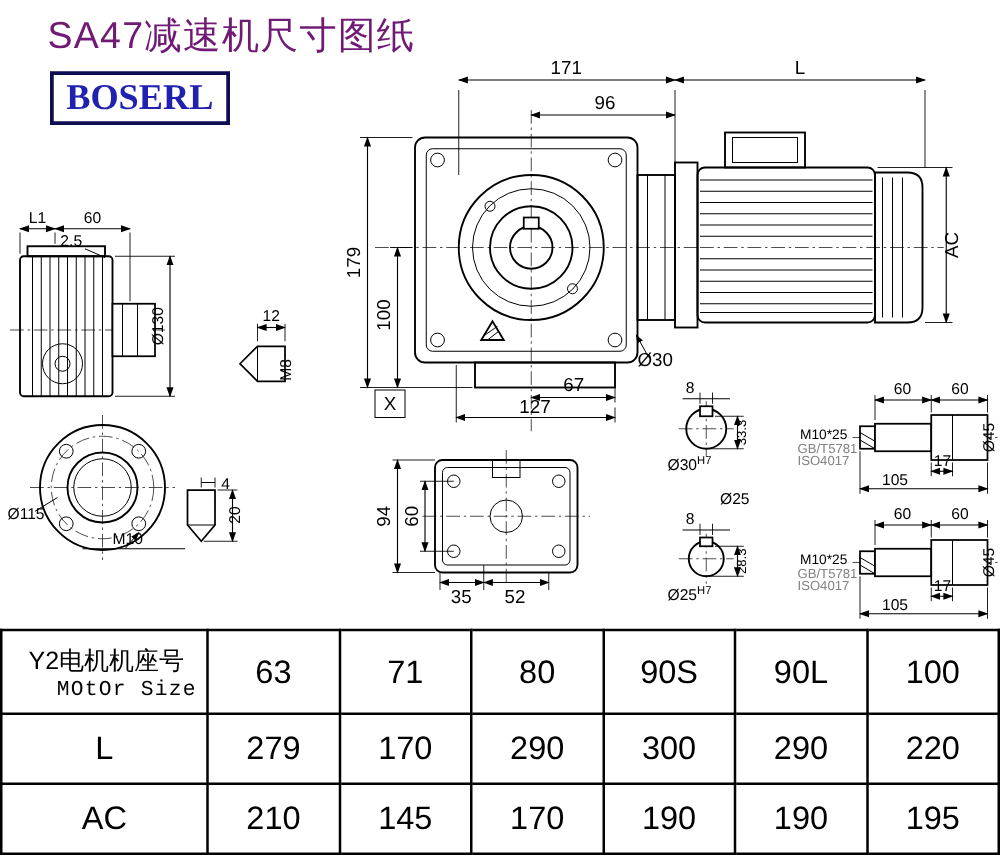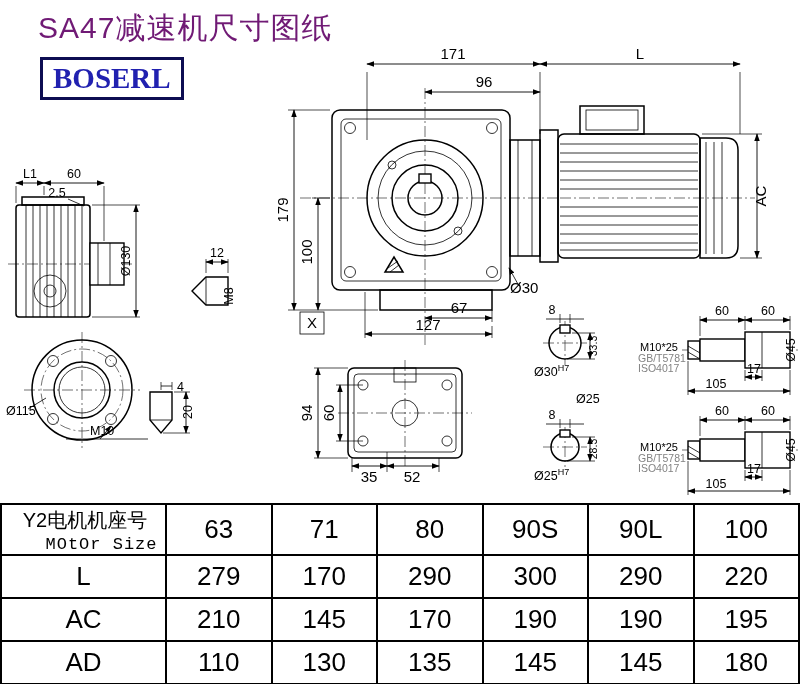--- a/index.html
+++ b/index.html
@@ -293,23 +293,14 @@
   </tr>
   <tr class="row">
     <td>AC</td>
     <td>210</td>
     <td>145</td>
     <td>170</td>
     <td>190</td>
     <td>190</td>
     <td>195</td>
   </tr>
-  <tr class="row">
-    <td>AD</td>
-    <td>110</td>
-    <td>130</td>
-    <td>135</td>
-    <td>145</td>
-    <td>145</td>
-    <td>180</td>
-  </tr>
 </tbody>
   </table>
 
 </body></html>

